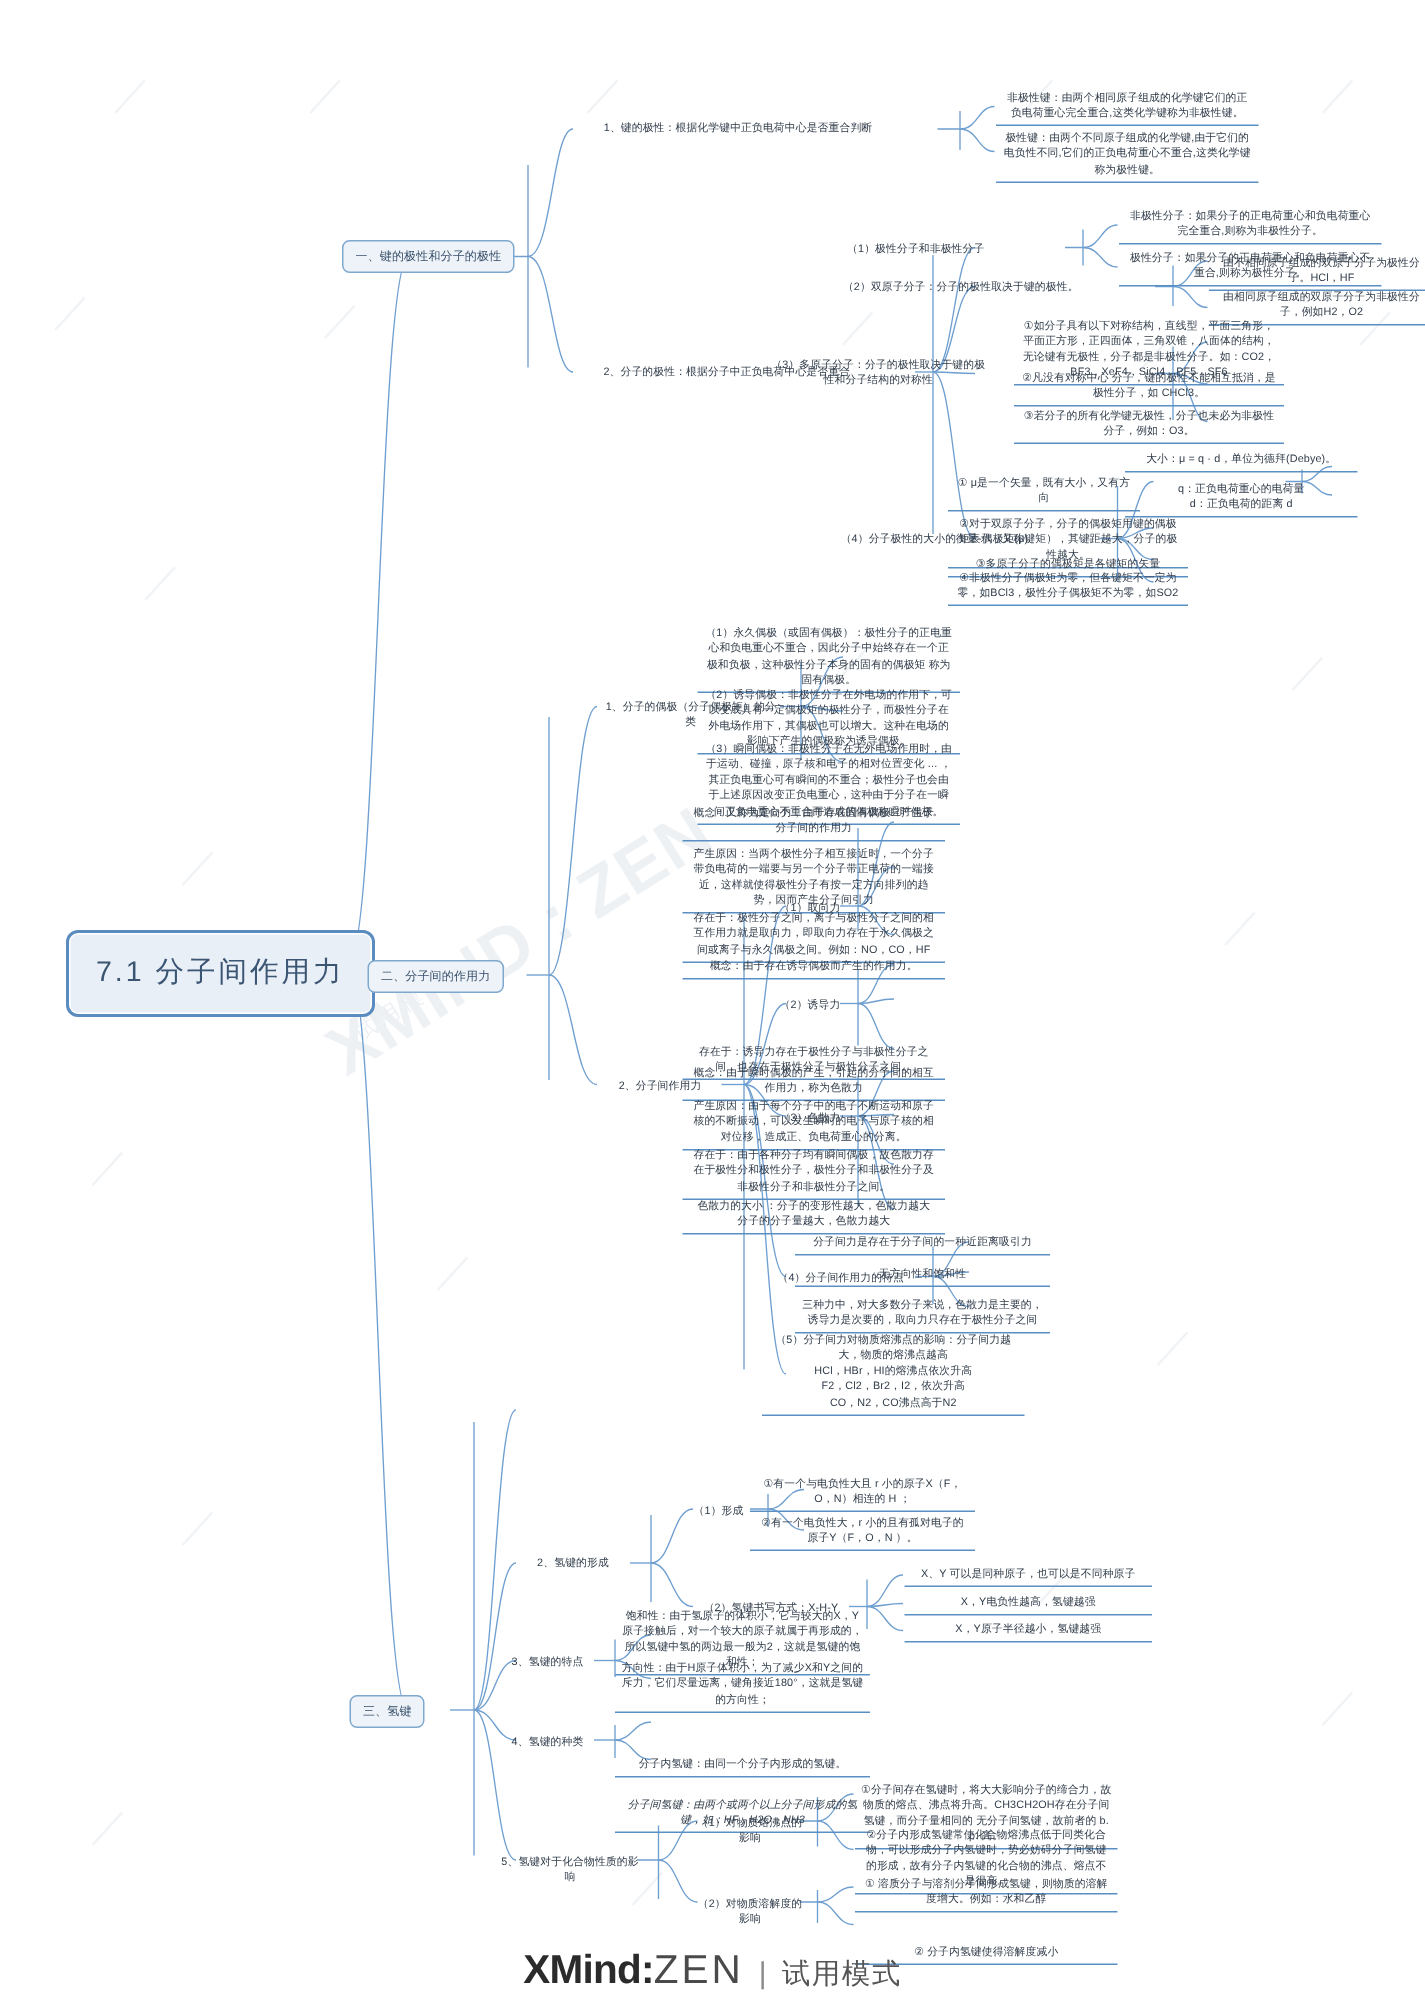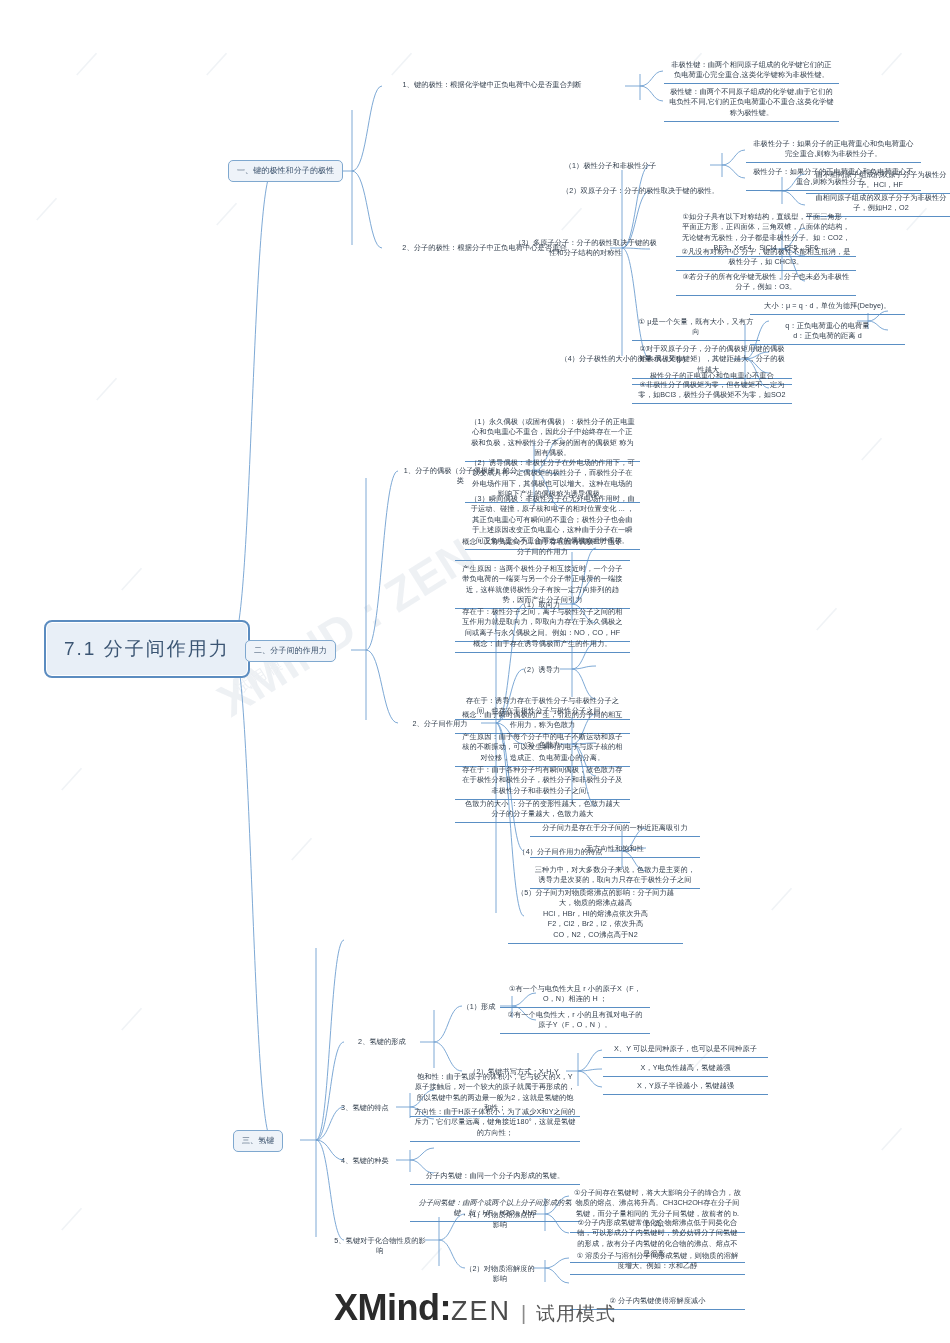--- a/index.html
+++ b/index.html
@@ -67,21 +67,21 @@
     white-space:nowrap;
     box-shadow:0 0 0 1px #ffffff inset;
   }
 
   
   #footer {
     position:absolute; left:0; bottom:14px; width:950px;
     text-align:center;
     white-space:nowrap;
   }
-  #footer .x1 { font-size:36px; font-weight:700; color:#2b2b2b; letter-spacing:-0.5px; }
+  #footer .x1 { font-size:27px; font-weight:700; color:#2b2b2b; letter-spacing:-0.5px; }
   #footer .x2 { font-size:27px; font-weight:400; color:#4a4a4a; letter-spacing:2px; }
   #footer .bar { font-size:20px; color:#8a8a8a; margin:0 10px; }
   #footer .x3 { font-size:19px; color:#555; letter-spacing:1px; }
 </style>
 </head>
 <body>
 
 <div id="canvas">
 
   <div class="wm wm-slash" style="left:75px; top:45px;">／</div>
@@ -275,21 +275,21 @@
   <div class="node leaf" style="left:676px; top:210px; width:180px;">①如分子具有以下对称结构，直线型，平面三角形，平面正方形，正四面体，三角双锥，八面体的结构，无论键有无极性，分子都是非极性分子。如：CO2，BF3，XeF4，SiCl4，PF5，SF6</div>
   <div class="node leaf" style="left:676px; top:245px; width:180px;">②凡没有对称中心 分子，键的极性不能相互抵消，是极性分子，如 CHCl3。</div>
   <div class="node leaf" style="left:676px; top:270px; width:180px;">③若分子的所有化学键无极性，分子也未必为非极性分子，例如：O3。</div>
 
   <div class="node plain" style="left:508px; top:352px; width:230px;">（4）分子极性的大小的衡量-偶极矩(μ)</div>
   <div class="node leaf" style="left:632px; top:315px; width:128px;">① μ是一个矢量，既有大小，又有方向</div>
   <div class="node leaf" style="left:750px; top:299px; width:155px;">大小：μ = q · d，单位为德拜(Debye)。</div>
   <div class="node leaf" style="left:750px; top:319px; width:155px;">q：正负电荷重心的电荷量
 d：正负电荷的距离 d</div>
   <div class="node leaf" style="left:632px; top:342px; width:160px;">②对于双原子分子，分子的偶极矩用键的偶极矩表示（又称键矩），其键距越大，分子的极性越大。</div>
-  <div class="node leaf" style="left:632px; top:369px; width:160px;">极性分子的正电重心和负电重心不重合</div>
+  <div class="node leaf" style="left:632px; top:369px; width:160px;">③多原子分子的偶极矩是各键矩的矢量</div>
   <div class="node leaf" style="left:632px; top:378px; width:160px;">④非极性分子偶极矩为零，但各键矩不一定为零，如BCl3，极性分子偶极矩不为零，如SO2</div>
 
   <div class="node boxed" style="left:245px; top:640px;">二、分子间的作用力</div>
 
   <div class="node plain" style="left:398px; top:464px; width:125px;">1、分子的偶极（分子偶极矩）的分类</div>
 
   <div class="node leaf" style="left:465px; top:415px; width:175px;">（1）永久偶极（或固有偶极）：极性分子的正电重心和负电重心不重合，因此分子中始终存在一个正极和负极，这种极性分子本身的固有的偶极矩 称为固有偶极。</div>
   <div class="node leaf" style="left:465px; top:456px; width:175px;">（2）诱导偶极：非极性分子在外电场的作用下，可以变成具有一定偶极矩的极性分子，而极性分子在外电场作用下，其偶极也可以增大。这种在电场的影响下产生的偶极称为诱导偶极。</div>
   <div class="node leaf" style="left:465px; top:492px; width:175px;">（3）瞬间偶极：非极性分子在无外电场作用时，由于运动、碰撞，原子核和电子的相对位置变化 ... ，其正负电重心可有瞬间的不重合；极性分子也会由于上述原因改变正负电重心，这种由于分子在一瞬间正负电重心不重合而造成的偶极称瞬时偶极。</div>
 

